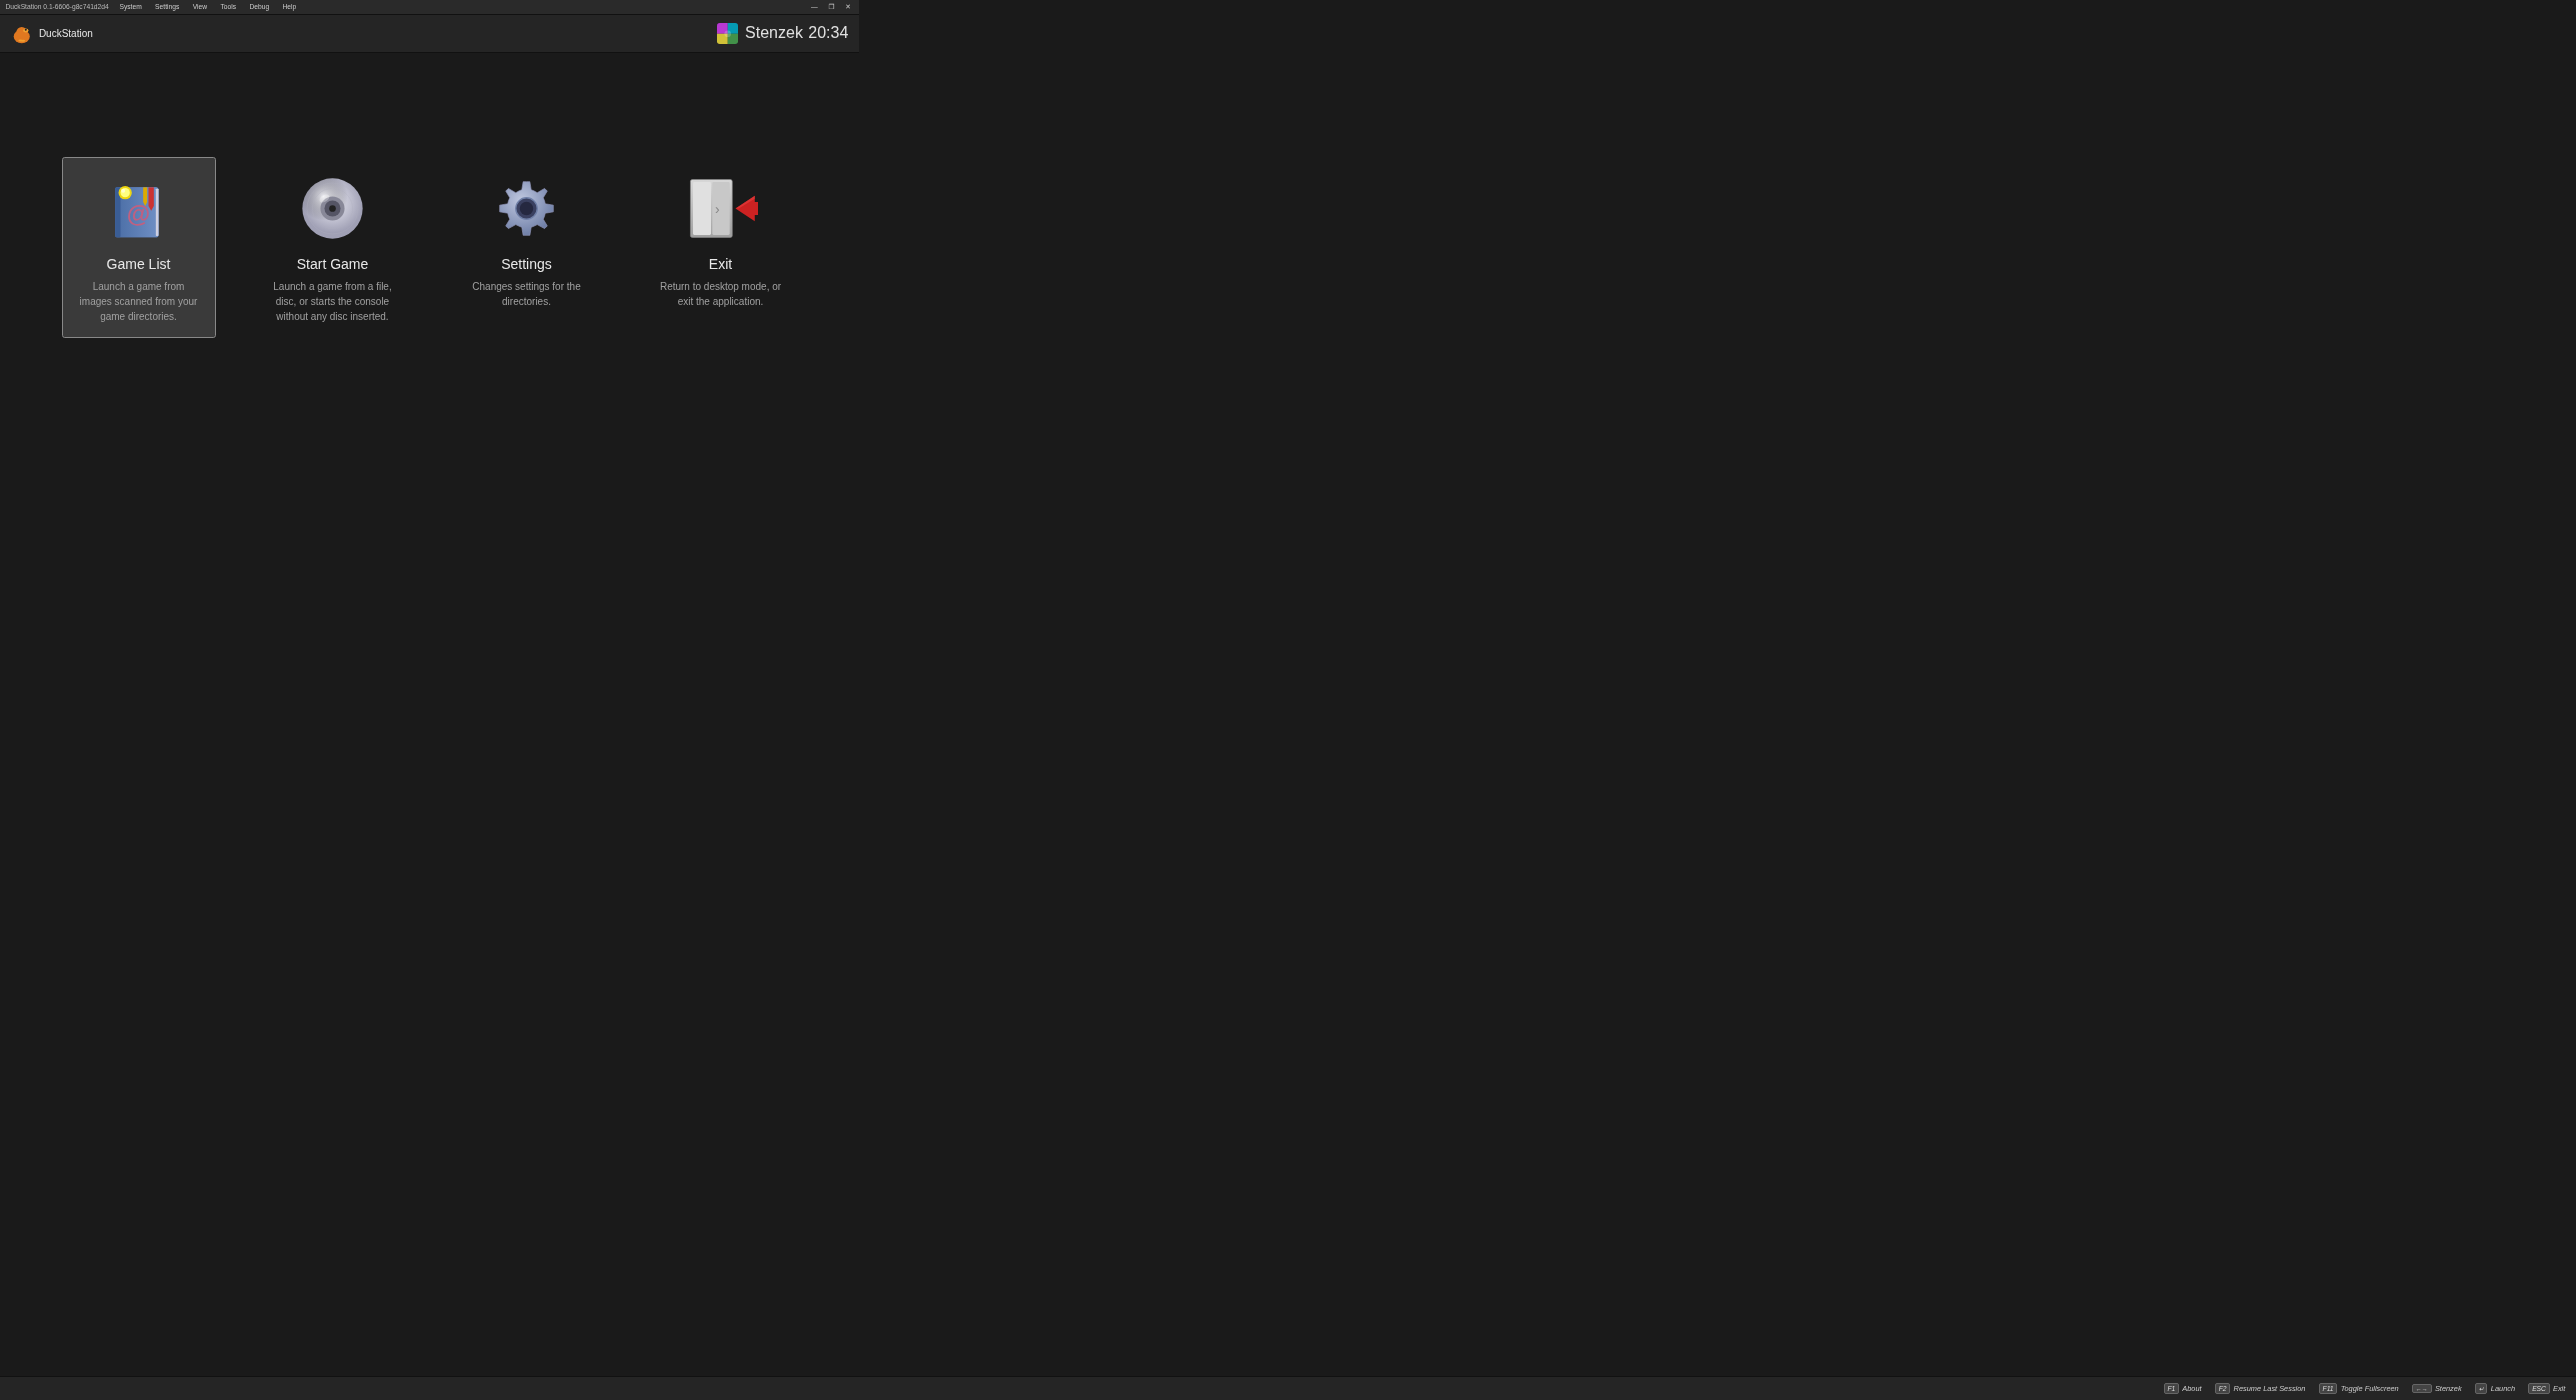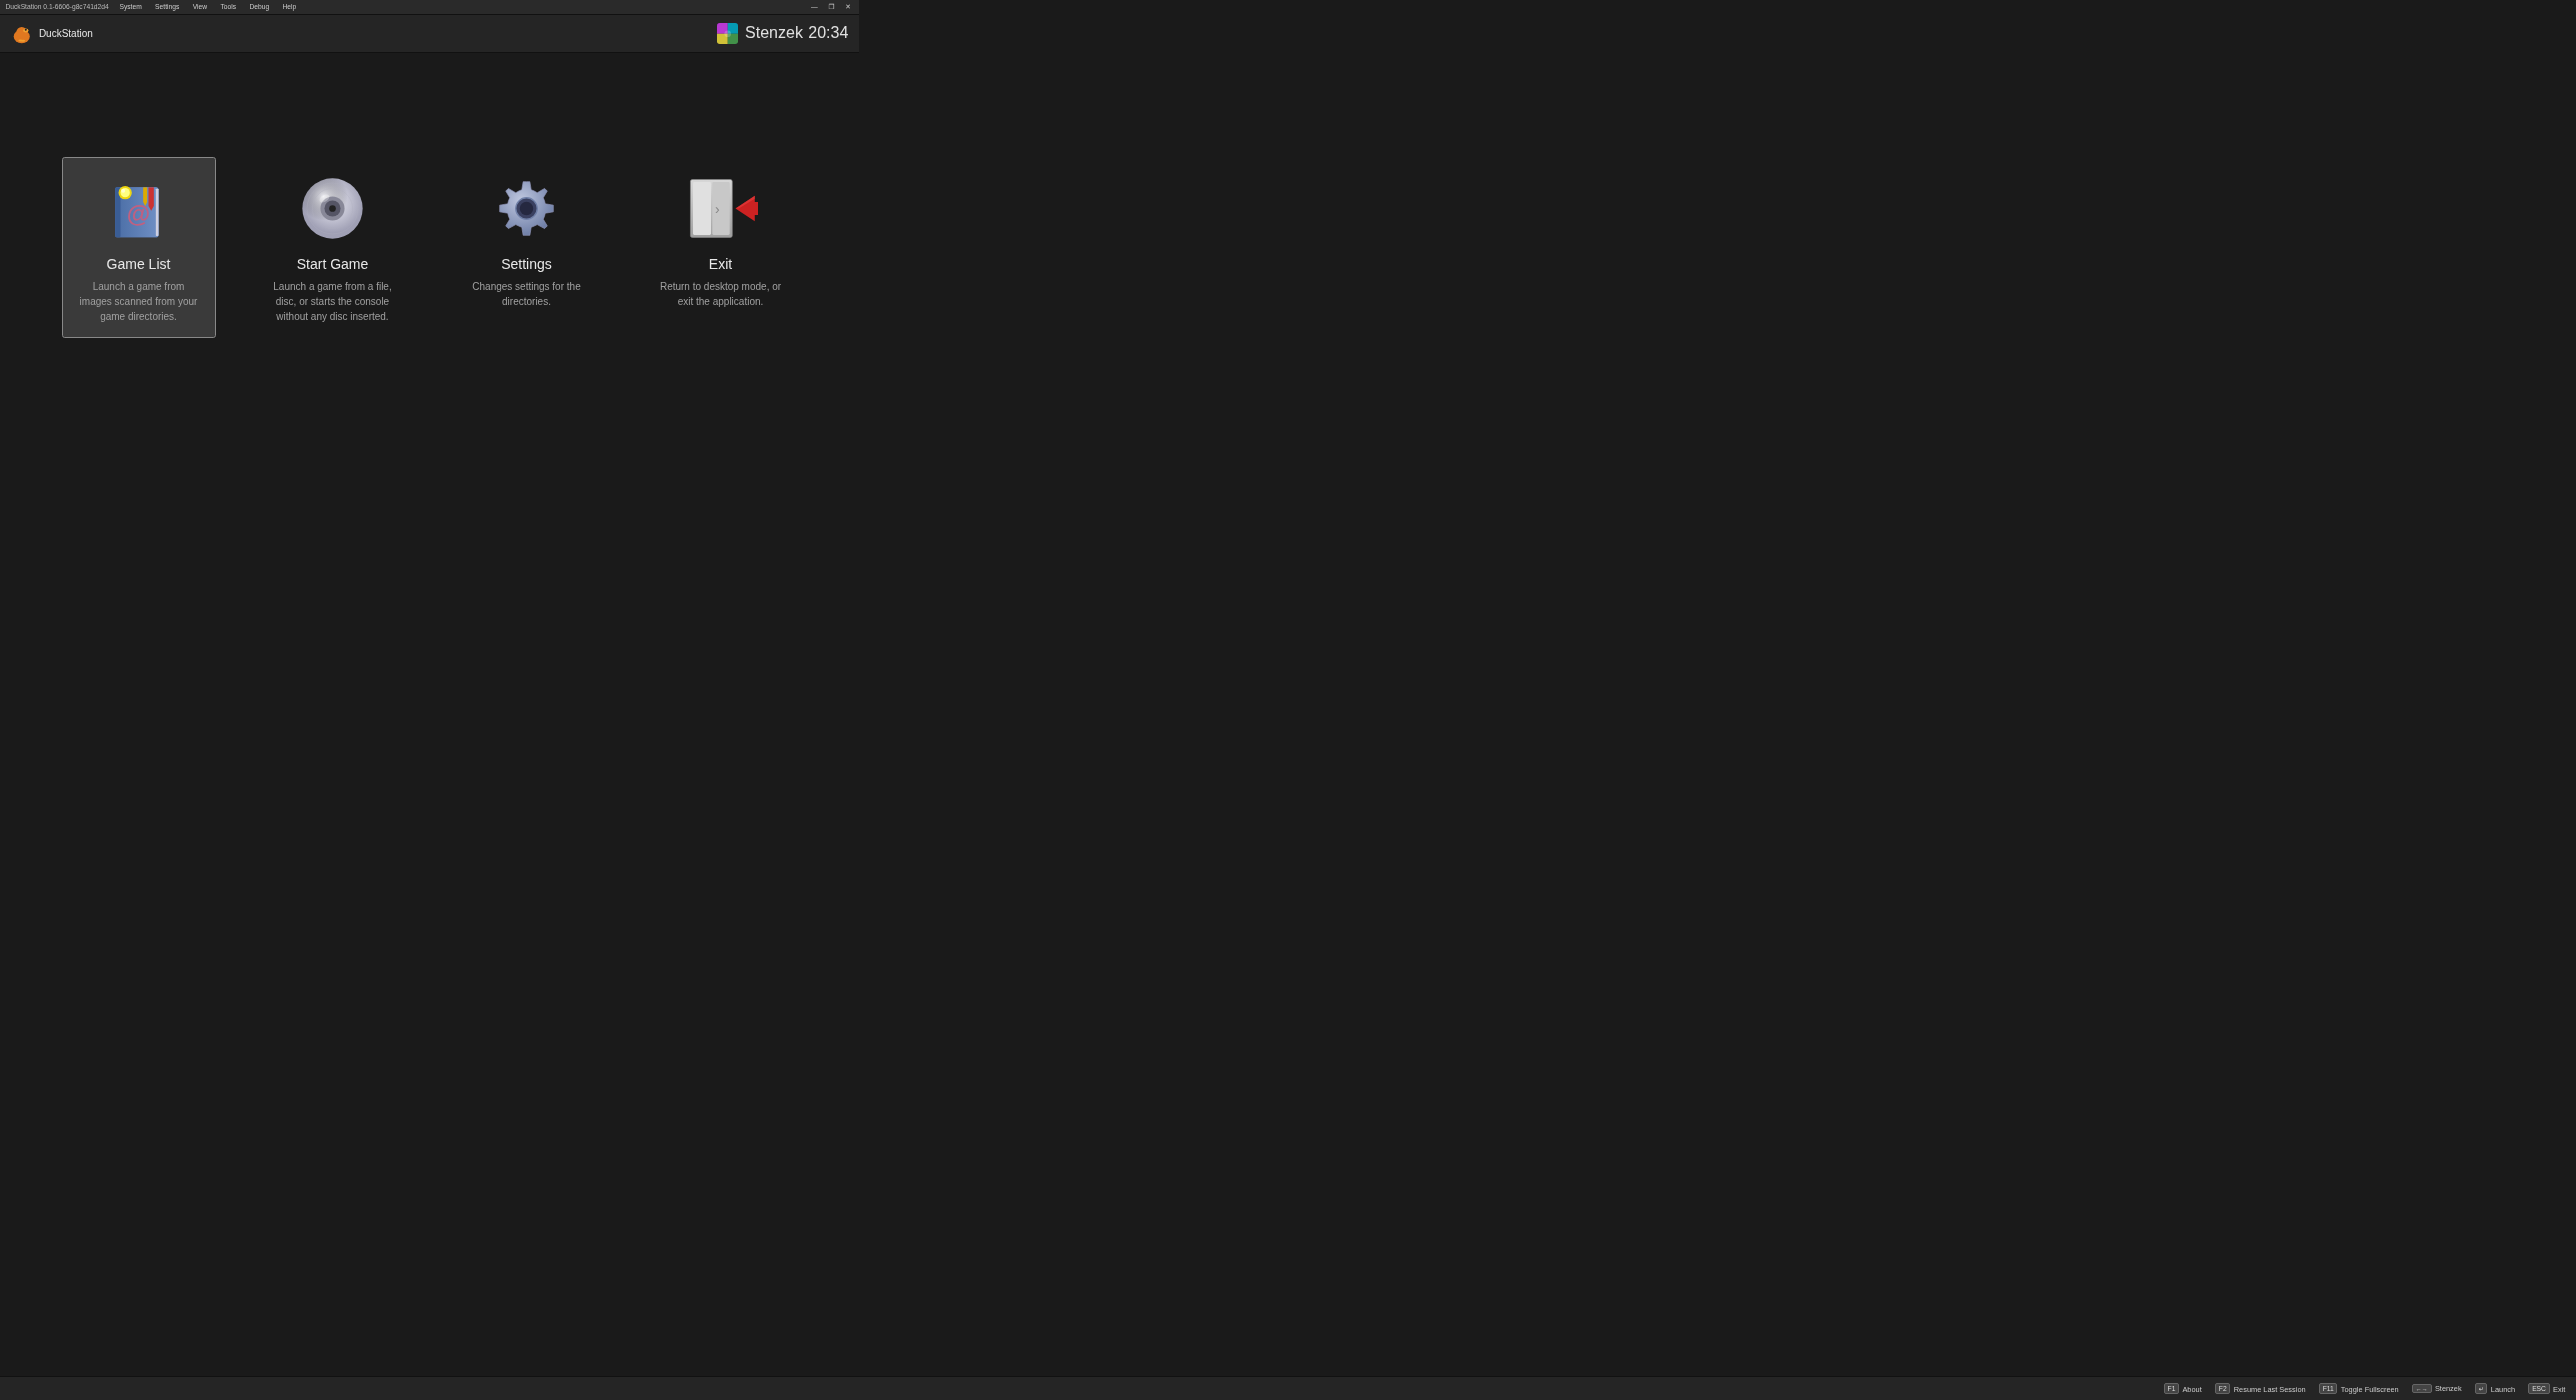--- a/index.html
+++ b/index.html
@@ -158,25 +158,26 @@
       border-top: 0.7px solid #111;
       display: flex;
       align-items: center;
       justify-content: flex-end;
       padding: 0 10.7px;
       gap: 13.4px;
     }
 
     .bottom-btn {
       display: flex;
-      align-items: flex-end;
+      align-items: center;
       gap: 3.4px;
       font-size: 7.4px;
       color: #ccc;
       cursor: pointer;
+      font-style: italic;
     }
 
     .bottom-btn-key {
       background: #444;
       border: 0.7px solid #666;
       border-radius: 2px;
       padding: 0.7px 2.7px;
       font-size: 6.7px;
       color: #ddd;
       min-width: 12px;

